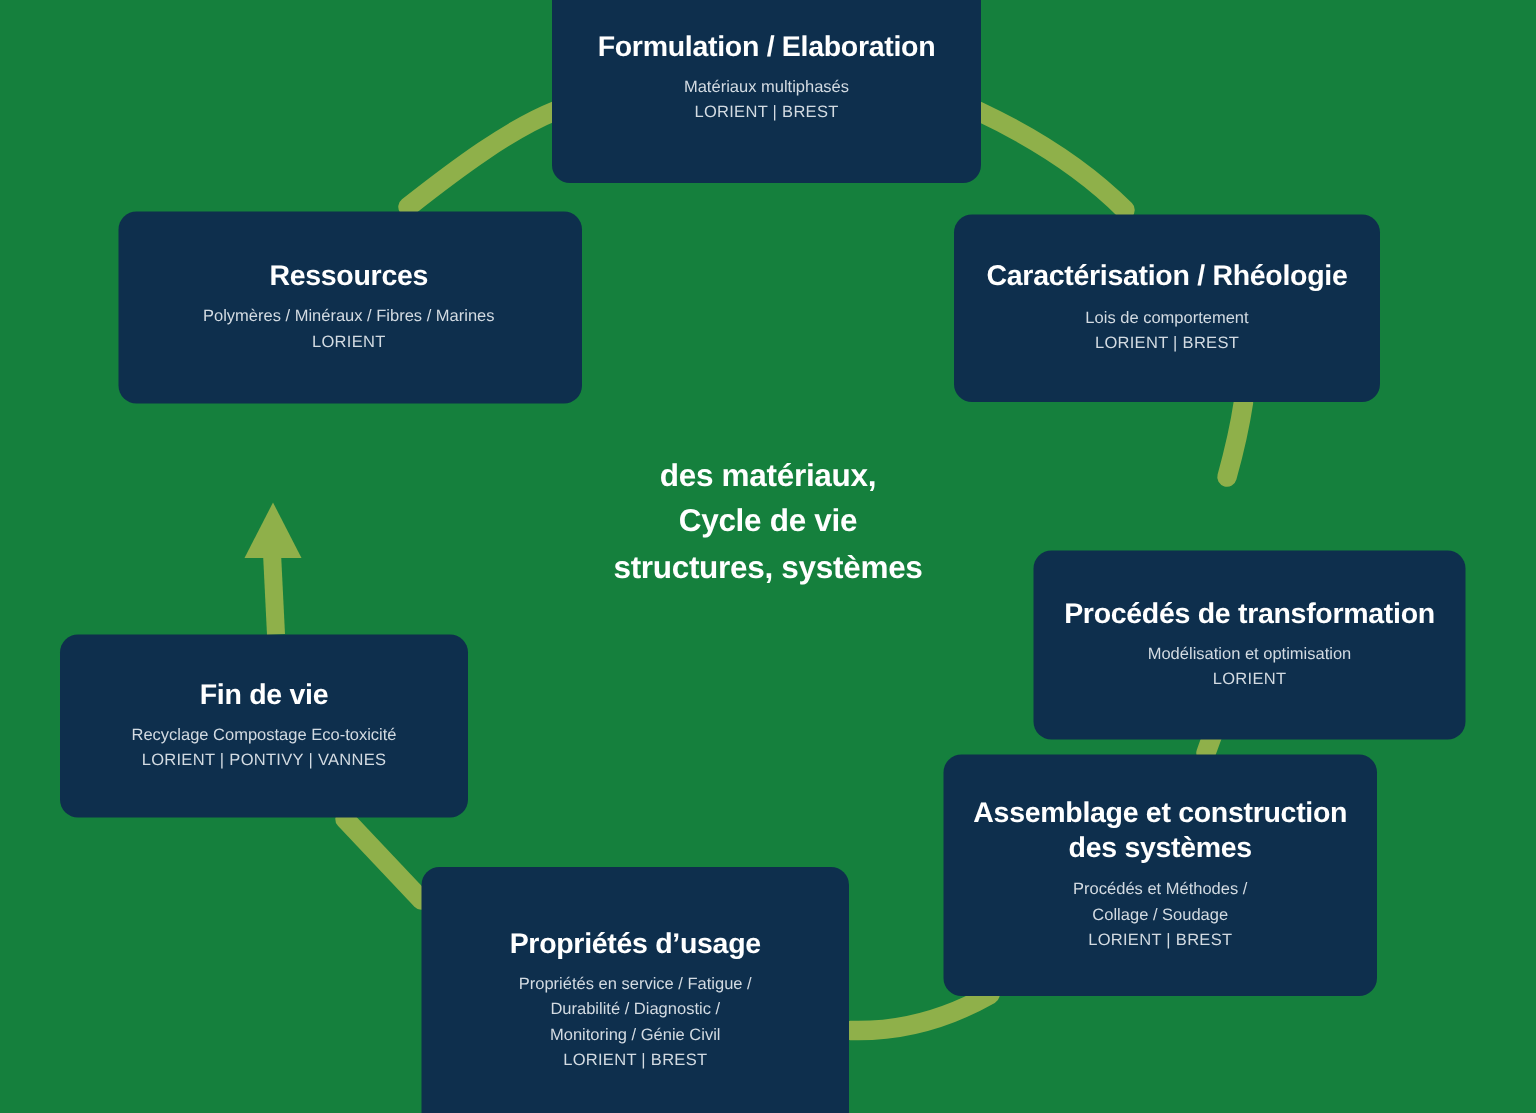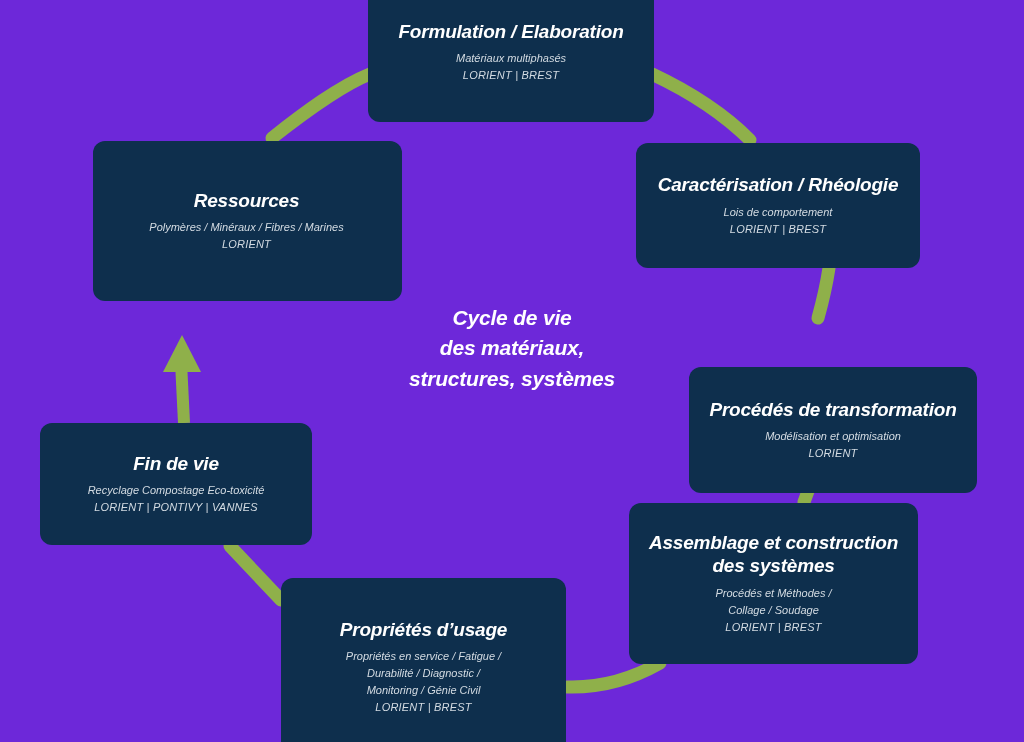--- a/index.html
+++ b/index.html
@@ -7,23 +7,22 @@
     padding: 0;
     background: #000000;
   }
   body {
     font-family: "Liberation Sans", sans-serif;
   }
   #stage {
     position: relative;
     width: 1024px;
     height: 742px;
-    background: #6d28d9;
+    background: #15803d;
     overflow: hidden;
-    font-style: italic;
   }
   #arrows {
     position: absolute;
     left: 0;
     top: 0;
     width: 1024px;
     height: 742px;
     pointer-events: none;
   }
   .node {
@@ -72,21 +71,21 @@
     line-height: 1.45;
     letter-spacing: -0.2px;
   }
   
   #node-formulation   { left: 368px; top: -18px;  width: 286px; height: 140px; }
   #node-caracterisation{ left: 636px; top: 143px; width: 284px; height: 125px; align-items: center; }
   #node-procedes      { left: 689px; top: 319px;  width: 288px; height: 126px; margin-top: 48px; }
   #node-assemblage    { left: 629px; top: 503px;  width: 289px; height: 161px; }
   #node-proprietes    { left: 281px; top: 578px;  width: 285px; height: 178px; }
   #node-findevie      { left: 40px;  top: 423px;  width: 272px; height: 122px; }
-  #node-ressources    { left: 93px;  top: 141px;  width: 309px; height: 160px; padding-left: 12px; }
+  #node-ressources    { left: 79px;  top: 141px;  width: 309px; height: 128px; padding-left: 12px; }
 </style>
 </head>
 <body>
 
 <div id="stage">
 
   <svg id="arrows" viewBox="0 0 1024 742" width="1024" height="742" xmlns="http://www.w3.org/2000/svg">
 
     <path d="M 272,138 C 305,112 340,86 370,74" stroke="#8fb04a" stroke-width="13" fill="none" stroke-linecap="round"></path>
 
@@ -146,18 +145,18 @@
     <div class="loc">LORIENT | PONTIVY | VANNES</div>
   </div>
 
   <div class="node" id="node-ressources">
     <div class="title">Ressources</div>
     <div class="sub">Polymères / Minéraux / Fibres / Marines</div>
     <div class="loc">LORIENT</div>
   </div>
 
   <div id="center-label">
+    <div>des matériaux,</div>
     <div>Cycle de vie</div>
-    <div>des matériaux,</div>
     <div>structures, systèmes</div>
   </div>
 
 </div>
 
 </body></html>

